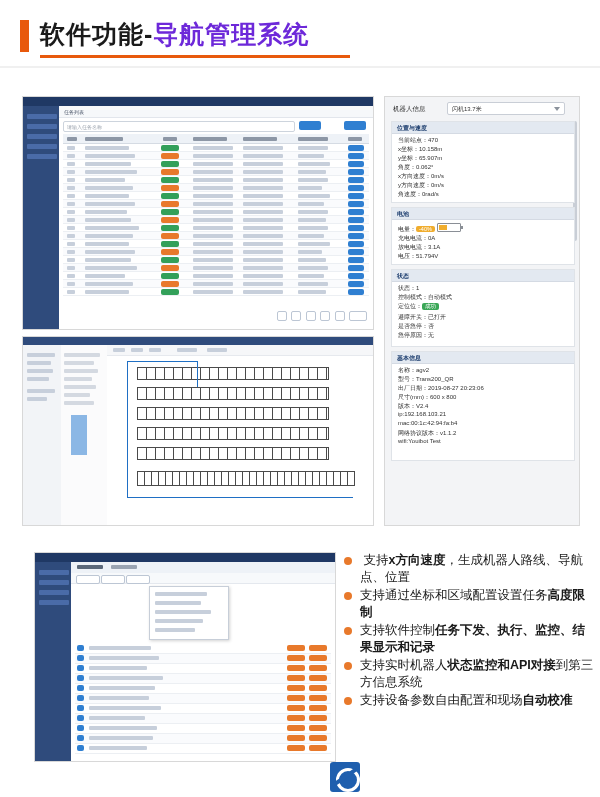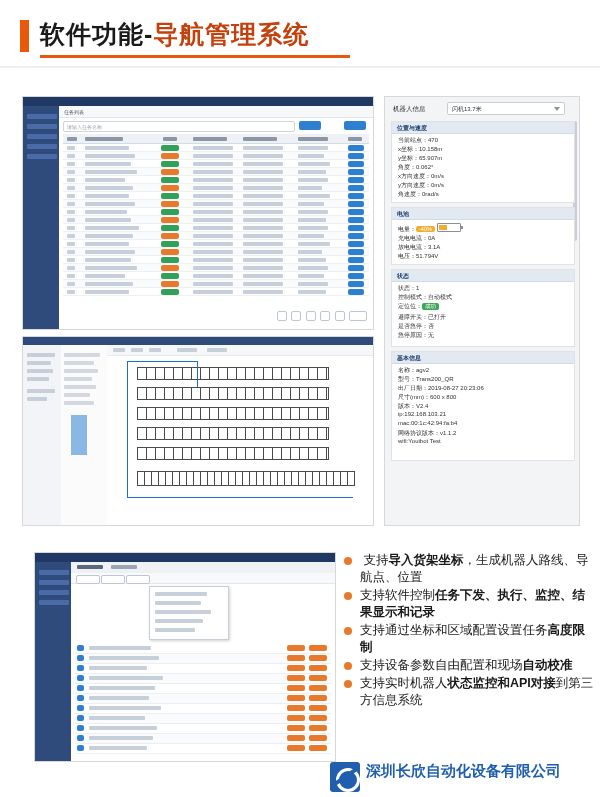--- a/index.html
+++ b/index.html
@@ -8,21 +8,21 @@
     background:#ffffff;
     font-family:"Liberation Sans", sans-serif;
     position:relative;
     overflow:hidden;
   }
   
   .hdr{position:absolute;left:0;top:0;width:600px;height:68px;}
   .hdr-bar{position:absolute;left:20px;top:20px;width:9px;height:32px;background:#e8590c;}
   .hdr-title{position:absolute;left:40px;top:18px;font-size:25px;font-weight:bold;letter-spacing:1px;}
   .hdr-title .t1{color:#1a1a1a;}
-  .hdr-title .t2{color:#c2410c;}
+  .hdr-title .t2{color:#6d28d9;}
   .hdr-underline{position:absolute;left:40px;top:55px;width:310px;height:3px;background:#e8590c;}
   .hdr-rule{position:absolute;left:0;top:66px;width:600px;height:2px;background:#f0f0f0;}
 
   
   .shot{position:absolute;background:#ffffff;border:1px solid #d8d8d8;overflow:hidden;}
   .shot-a{left:22px;top:96px;width:350px;height:232px;}
   .shot-b{left:22px;top:336px;width:350px;height:188px;}
   .shot-c{left:384px;top:96px;width:194px;height:428px;}
   .shot-d{left:34px;top:552px;width:300px;height:208px;}
 
@@ -501,32 +501,31 @@
           <div class="cell" style="left:14px;top:2px;width:58px;"></div>
           <div class="tag orange" style="left:212px;top:1px;width:18px;"></div>
           <div class="tag orange" style="left:234px;top:1px;width:18px;"></div>
         </div>
     </div>
   </div>
 </div>
 
 <div class="bullets">
   <div class="bullet">
-    &nbsp;支持<b>导入货架坐标</b>，生成机器人路线、导航点、位置
+    &nbsp;支持<b>x方向速度</b>，生成机器人路线、导航点、位置
+  </div>
+  <div class="bullet">
+    支持通过坐标和区域配置设置任务<b>高度限制</b>
   </div>
   <div class="bullet">
     支持软件控制<b>任务下发、执行、监控、结果显示和记录</b>
   </div>
   <div class="bullet">
-    支持通过坐标和区域配置设置任务<b>高度限制</b>
+    支持实时机器人<b>状态监控和API对接</b>到第三方信息系统
   </div>
   <div class="bullet">
     支持设备参数自由配置和现场<b>自动校准</b>
   </div>
-  <div class="bullet">
-    支持实时机器人<b>状态监控和API对接</b>到第三方信息系统
-  </div>
 </div>
 
 <div class="foot">
   <div class="foot-mark"></div>
-  <div class="foot-cn">深圳长欣自动化设备有限公司</div>
 </div>
 
 </body></html>

